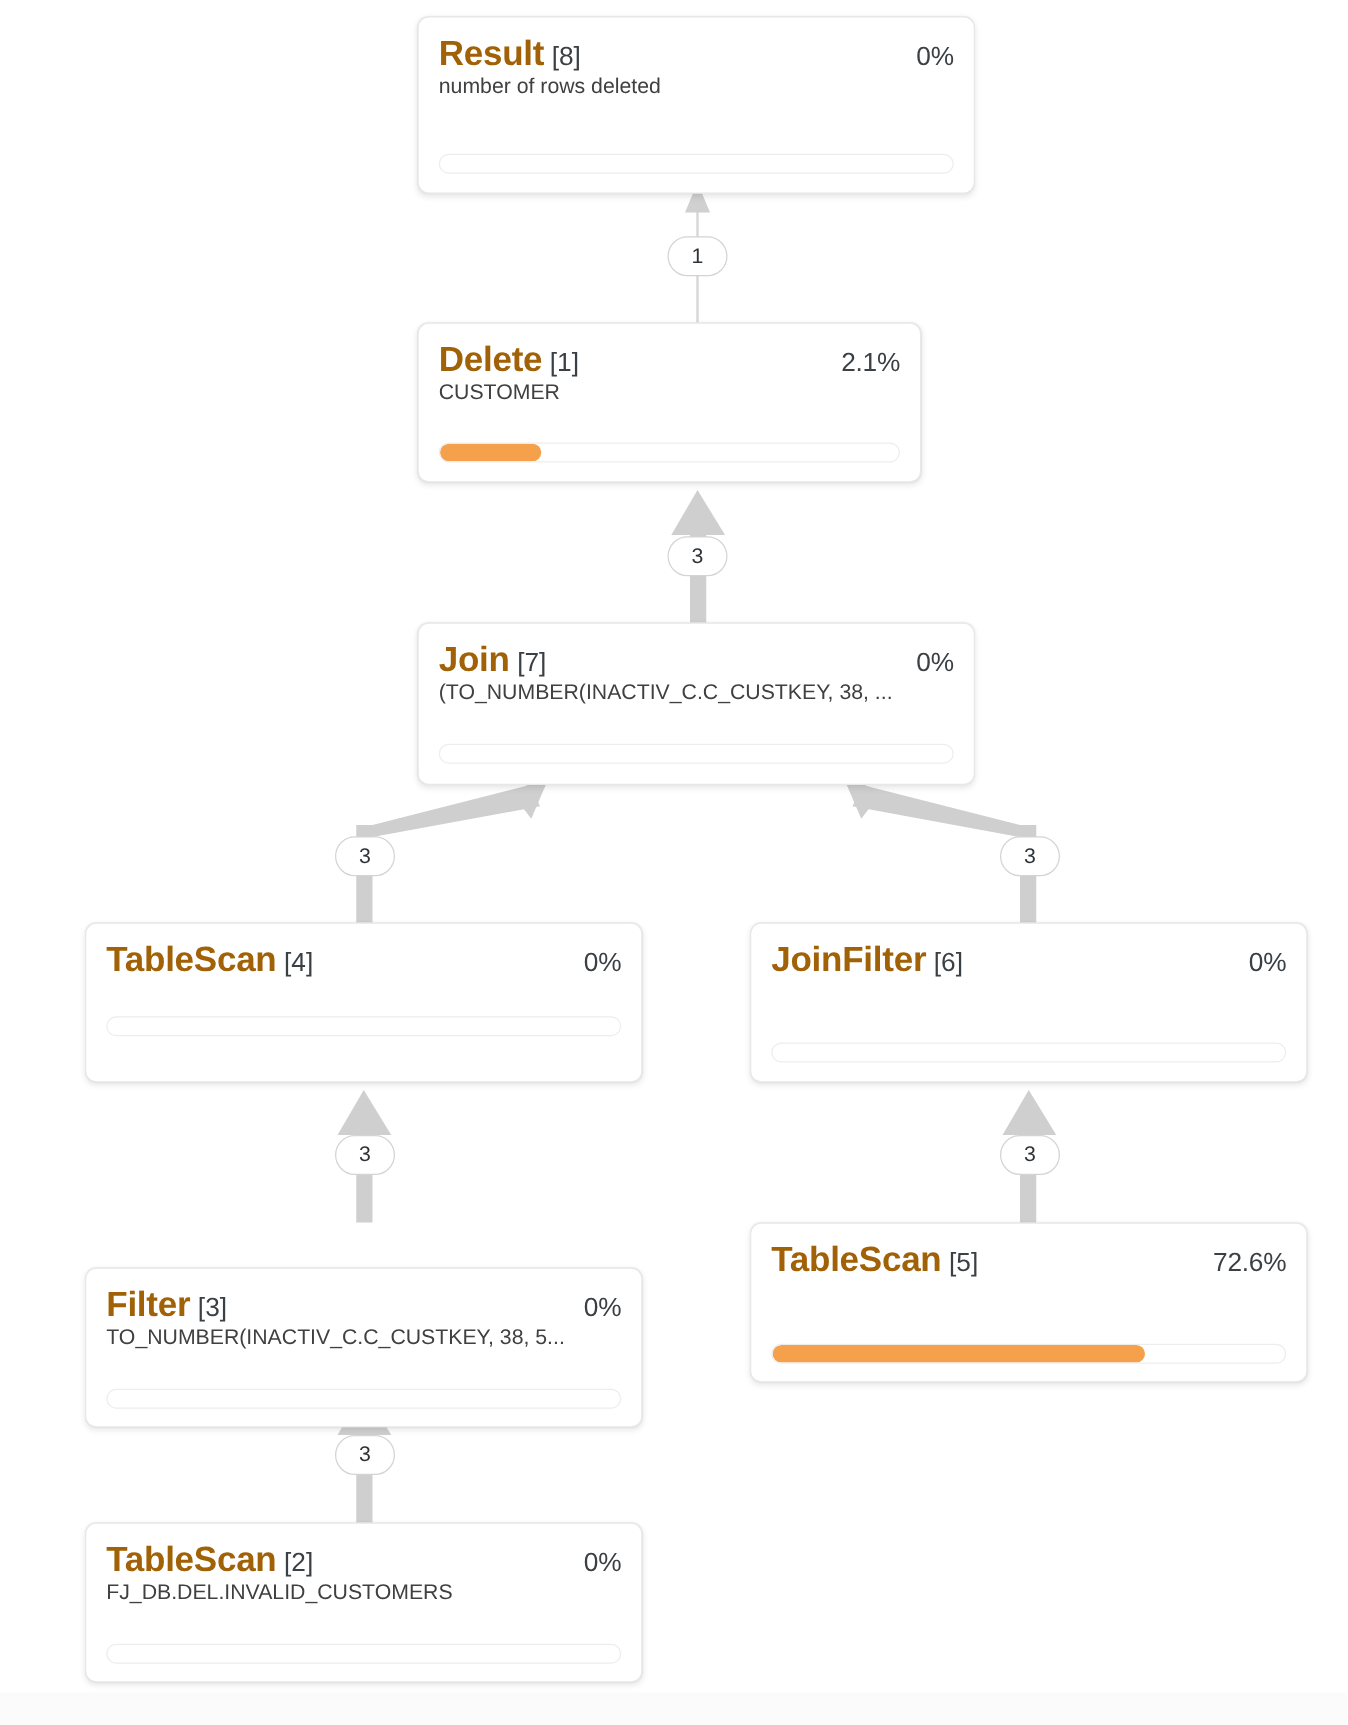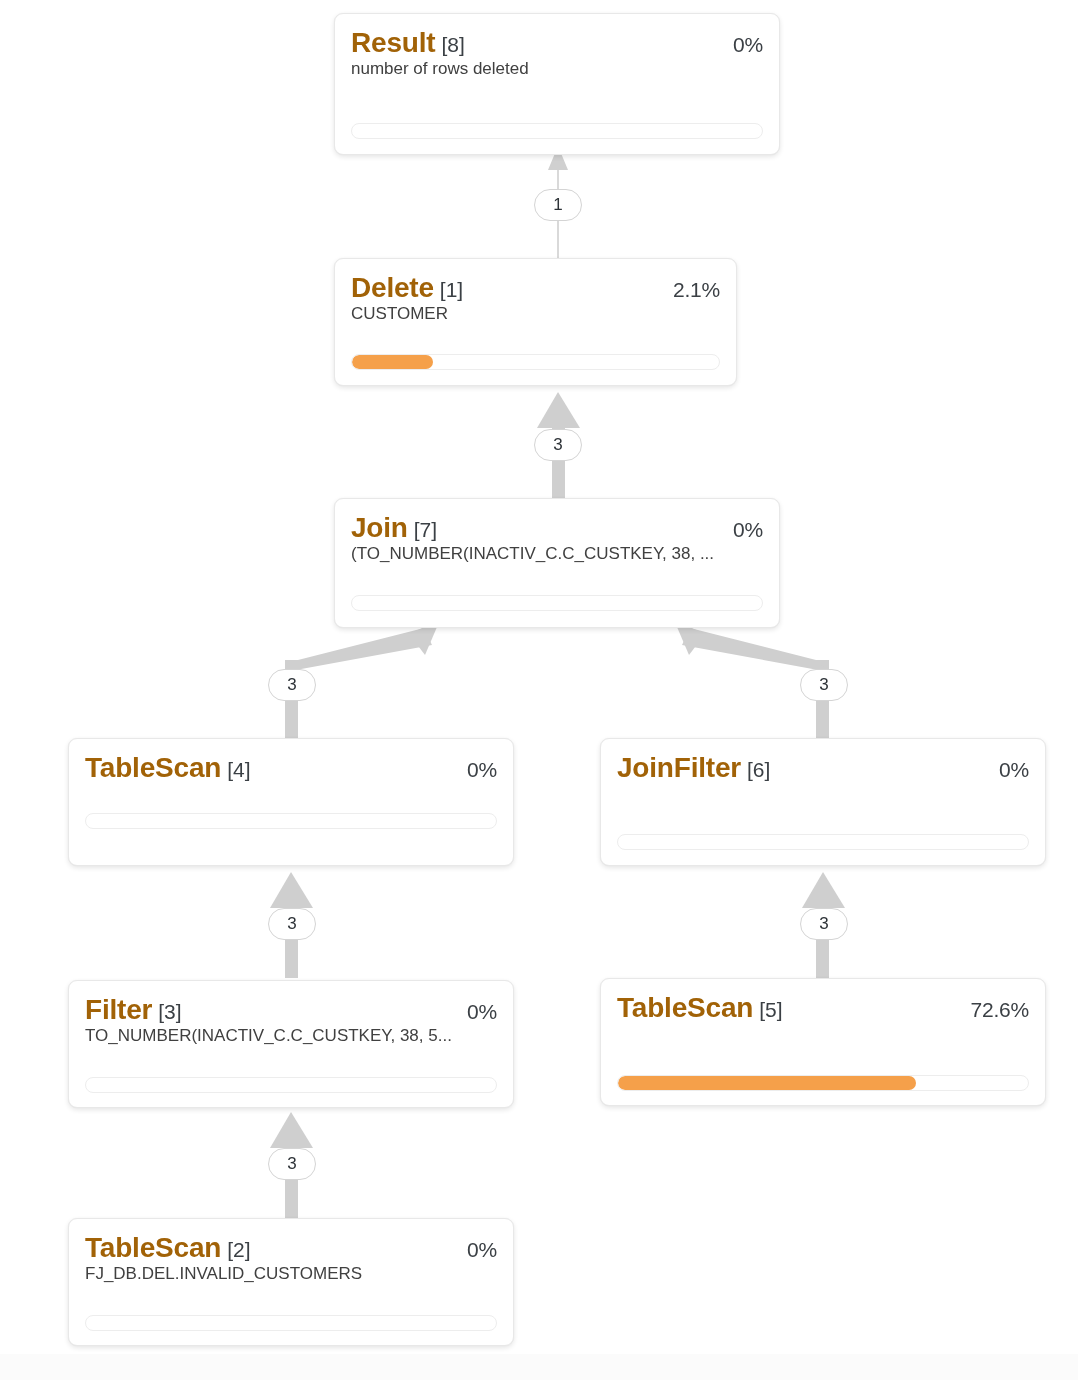--- a/index.html
+++ b/index.html
@@ -240,21 +240,21 @@
       <div>
         <span class="node-title">JoinFilter</span><span class="node-id">[6]</span>
       </div>
       <span class="node-pct">0%</span>
     </div>
     <div class="bar-track" style="top:95px;">
       <div class="bar-fill" style="width: 0%;"></div>
     </div>
   </div>
 
-  <div class="node" style="left:68px; top:980px; width:446px; height:128px;padding-left:48px;">
+  <div class="node" style="left:68px; top:1014px; width:446px; height:128px;padding-left:48px;">
     <div class="node-head">
       <div>
         <span class="node-title">Filter</span><span class="node-id">[3]</span>
       </div>
       <span class="node-pct">0%</span>
     </div>
     <div class="node-sub">TO_NUMBER(INACTIV_C.C_CUSTKEY, 38, 5...</div>
     <div class="bar-track" style="top:96px;">
       <div class="bar-fill" style="width: 0%;"></div>
     </div>

